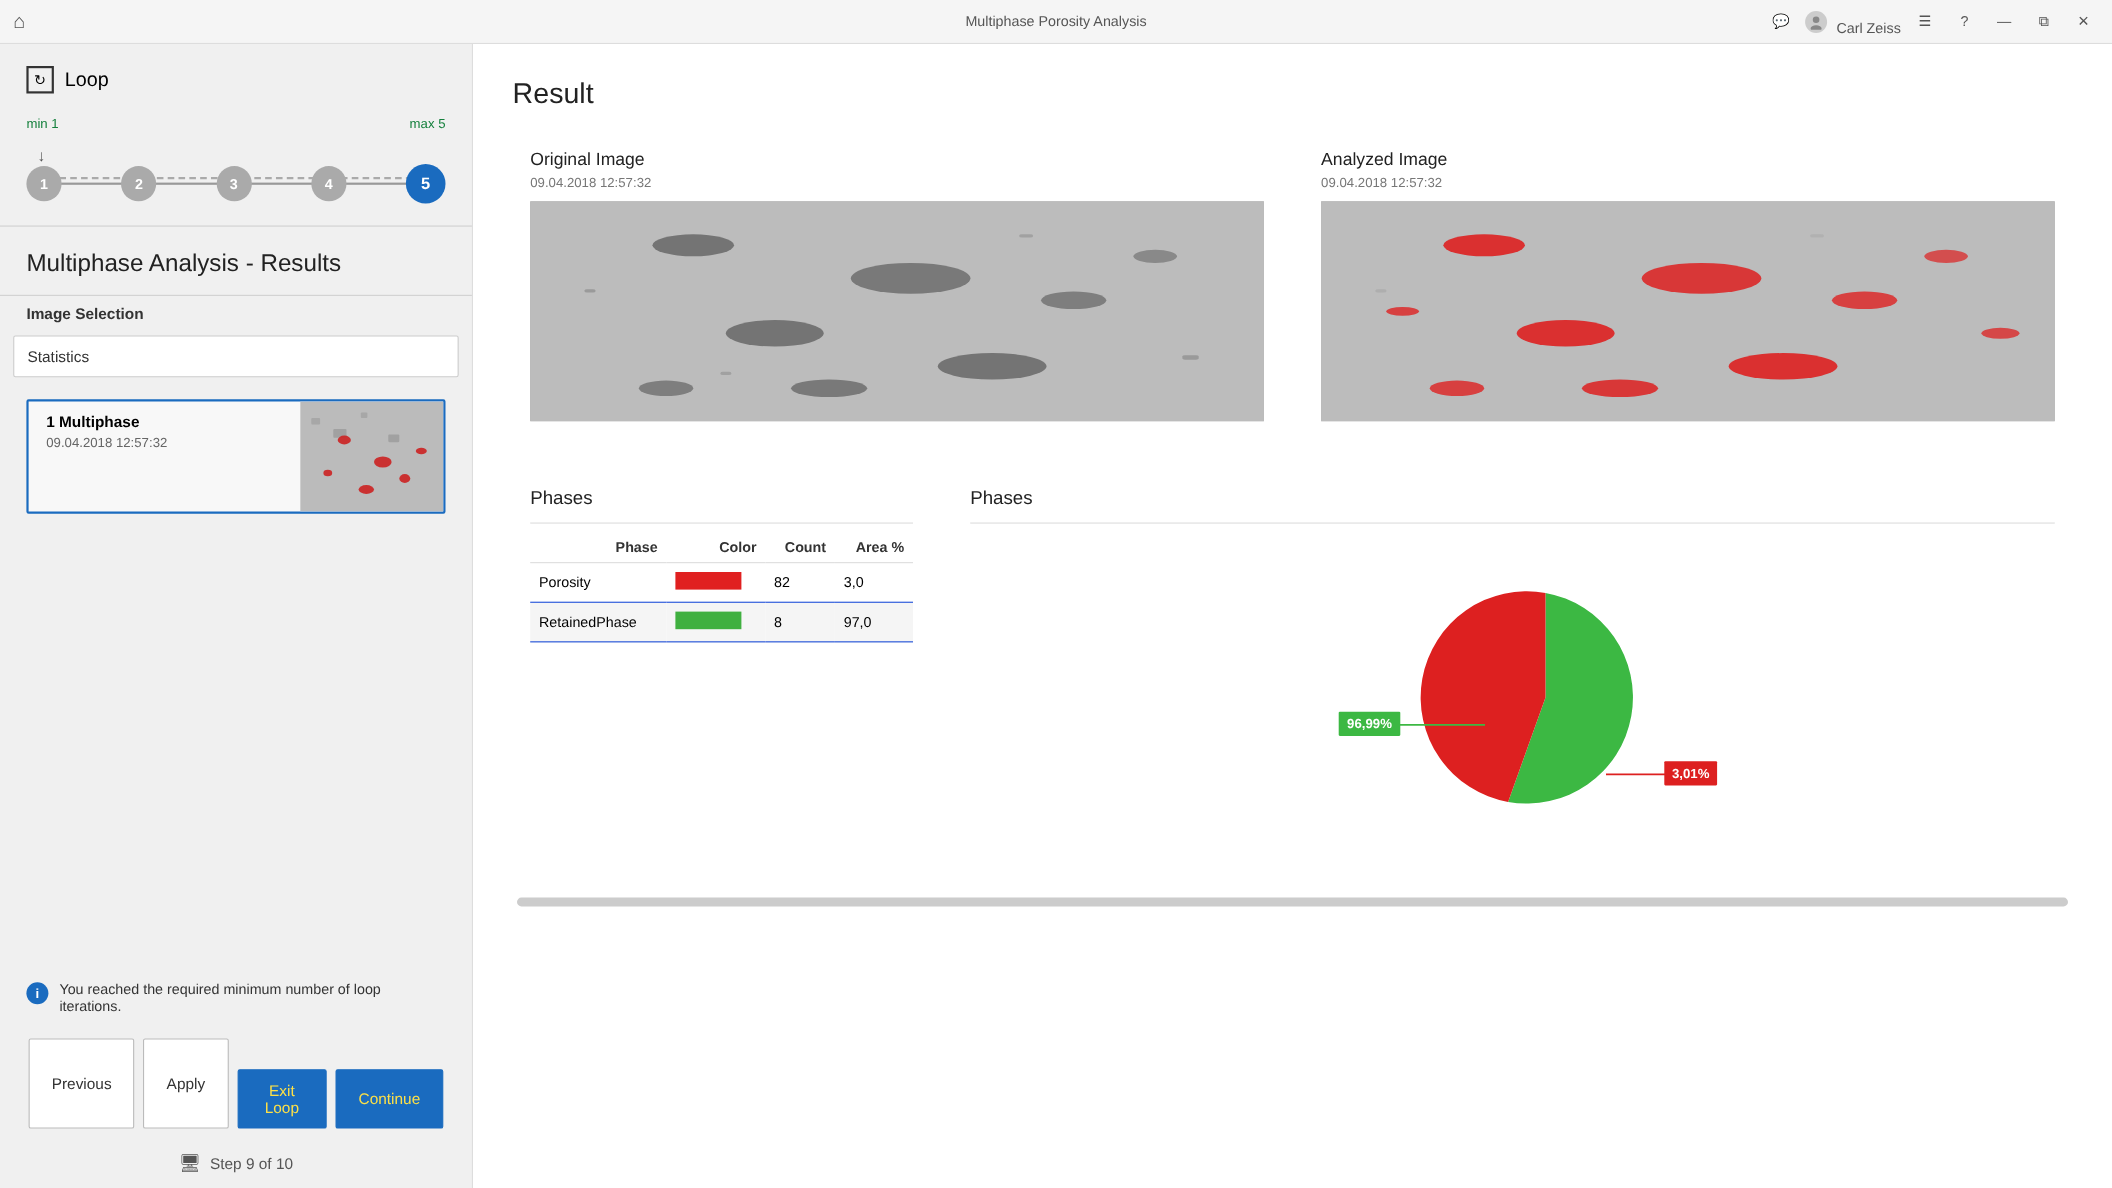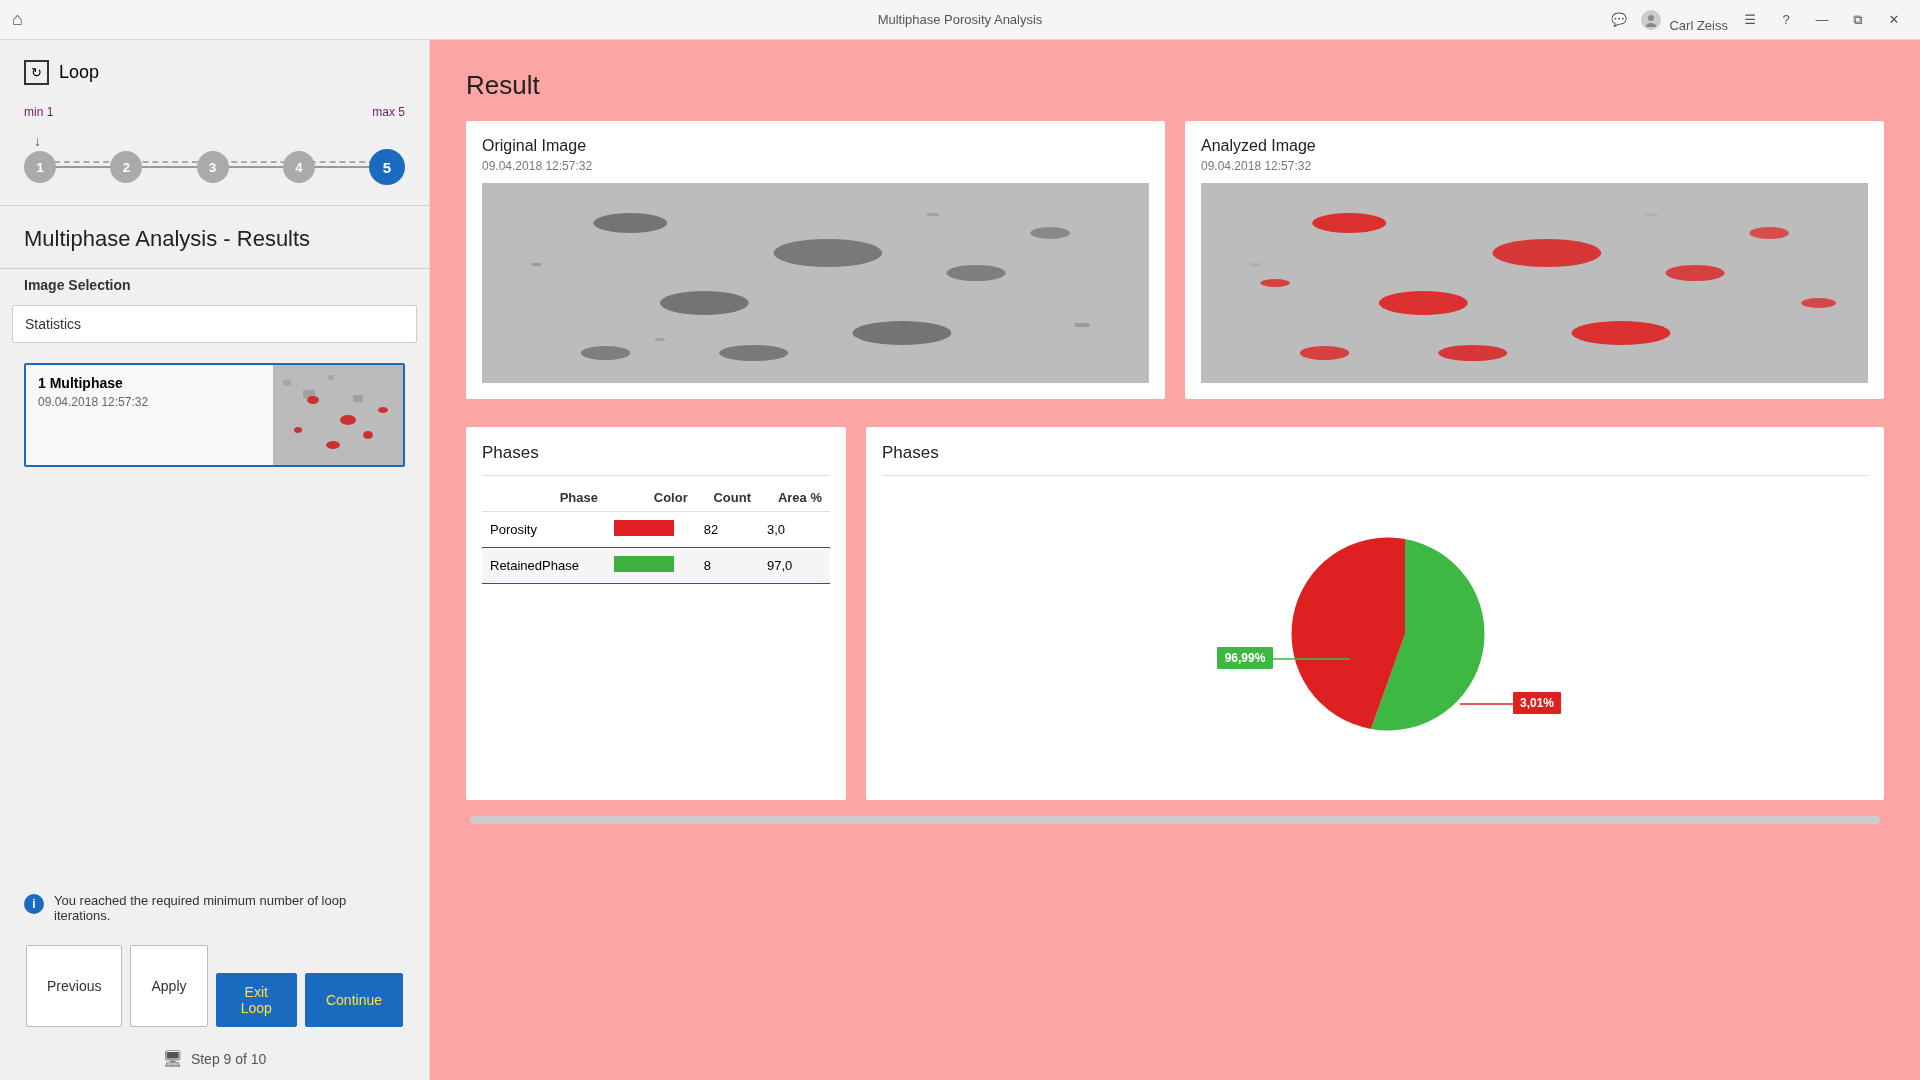--- a/index.html
+++ b/index.html
@@ -55,21 +55,21 @@
     }
 
     .stepper-area {
       padding: 10px 24px 20px;
       position: relative;
     }
     .stepper-labels {
       display: flex;
       justify-content: space-between;
       font-size: 12px;
-      color: #701a75;
+      color: #15803d;
       margin-bottom: 6px;
     }
     .stepper-dashed-line {
       position: absolute;
       top: 36px;
       left: 30px;
       right: 30px;
       height: 1px;
       border-top: 2px dashed #aaa;
     }
@@ -143,21 +143,22 @@
       border: 2px solid #1a6bbf;
       border-radius: 2px;
       display: flex;
       align-items: stretch;
       background: #f8f8f8;
       overflow: hidden;
       min-height: 100px;
     }
     .image-card-info {
       flex: 1;
-      padding: 10px 12px;
+      padding: 10px 0;
+      margin-left: 16px;
     }
     .image-card-title { font-size: 14px; font-weight: 600; margin-bottom: 4px; }
     .image-card-date { font-size: 12px; color: #666; }
     .image-card-thumb {
       width: 130px;
       height: 100px;
       background: #ccc;
       position: relative;
       overflow: hidden;
     }
@@ -212,21 +213,21 @@
       justify-content: center;
       gap: 8px;
       padding: 12px;
       font-size: 14px;
       color: #555;
     }
 
     
     .right-panel {
       flex: 1;
-      background: #fca5a5;
+      background: #ffffff;
       overflow-y: auto;
       padding: 30px 36px;
     }
 
     .result-title {
       font-size: 26px;
       font-weight: 300;
       margin-bottom: 20px;
       color: #222;
     }

